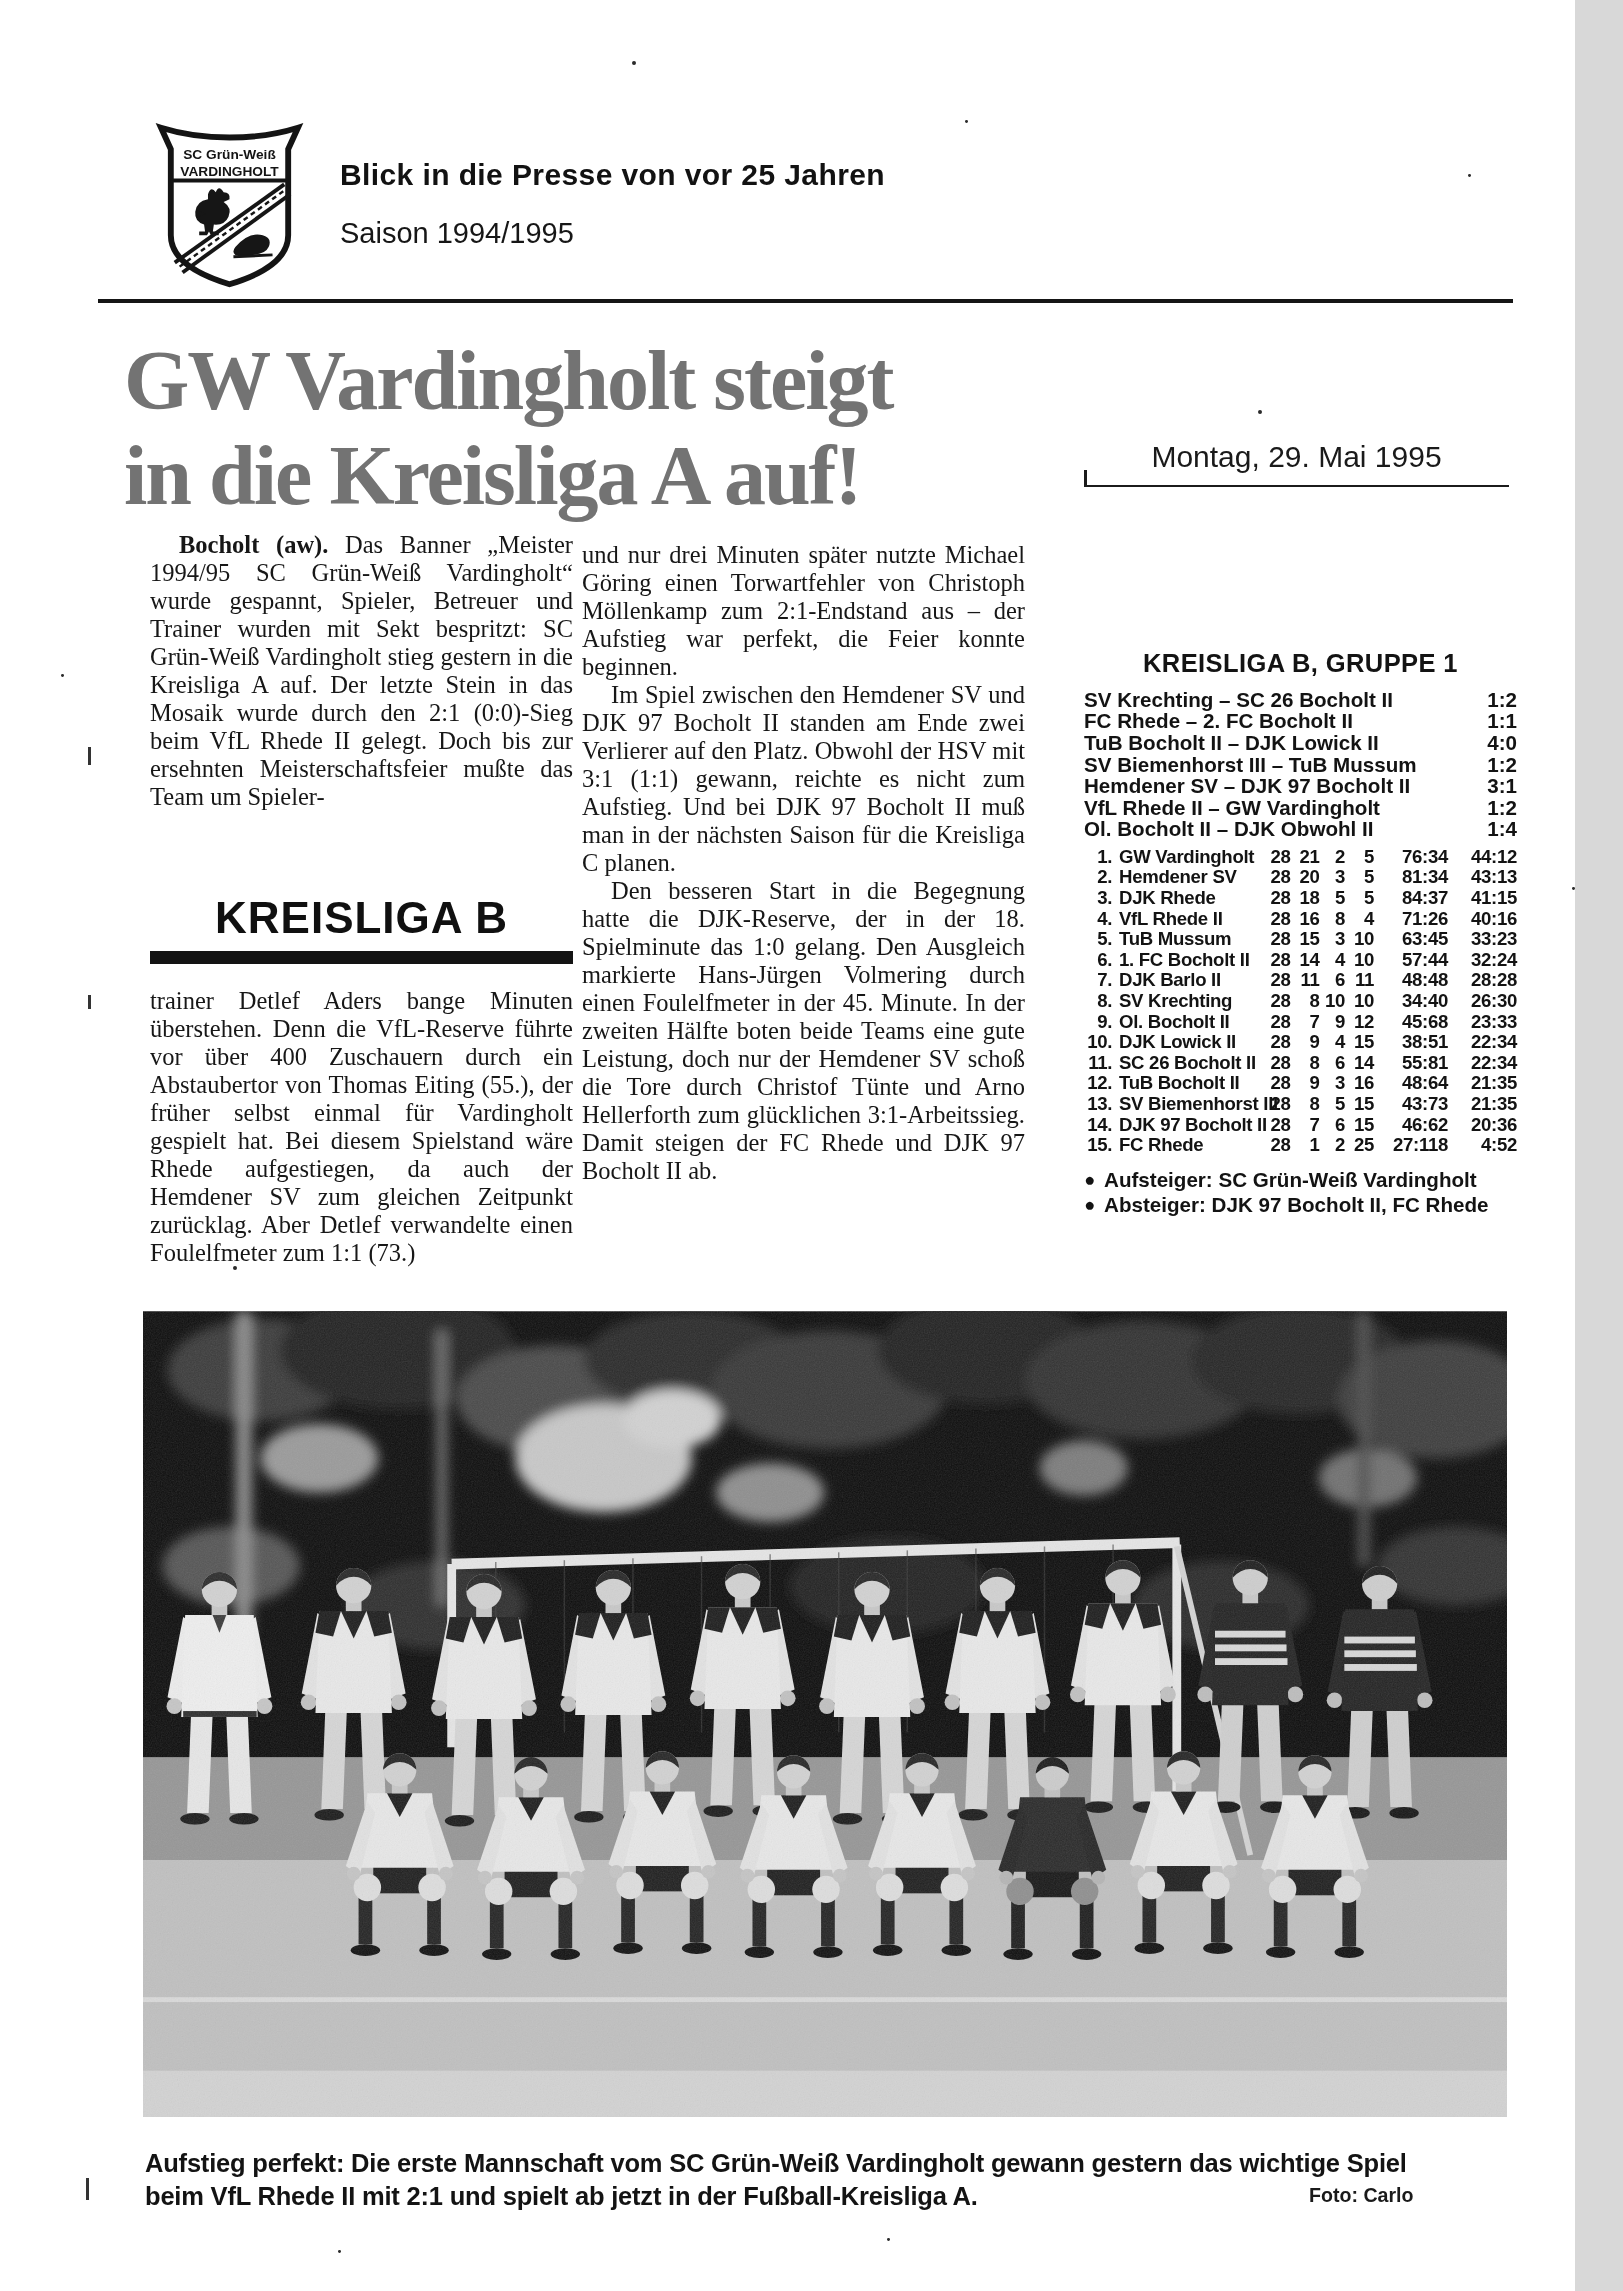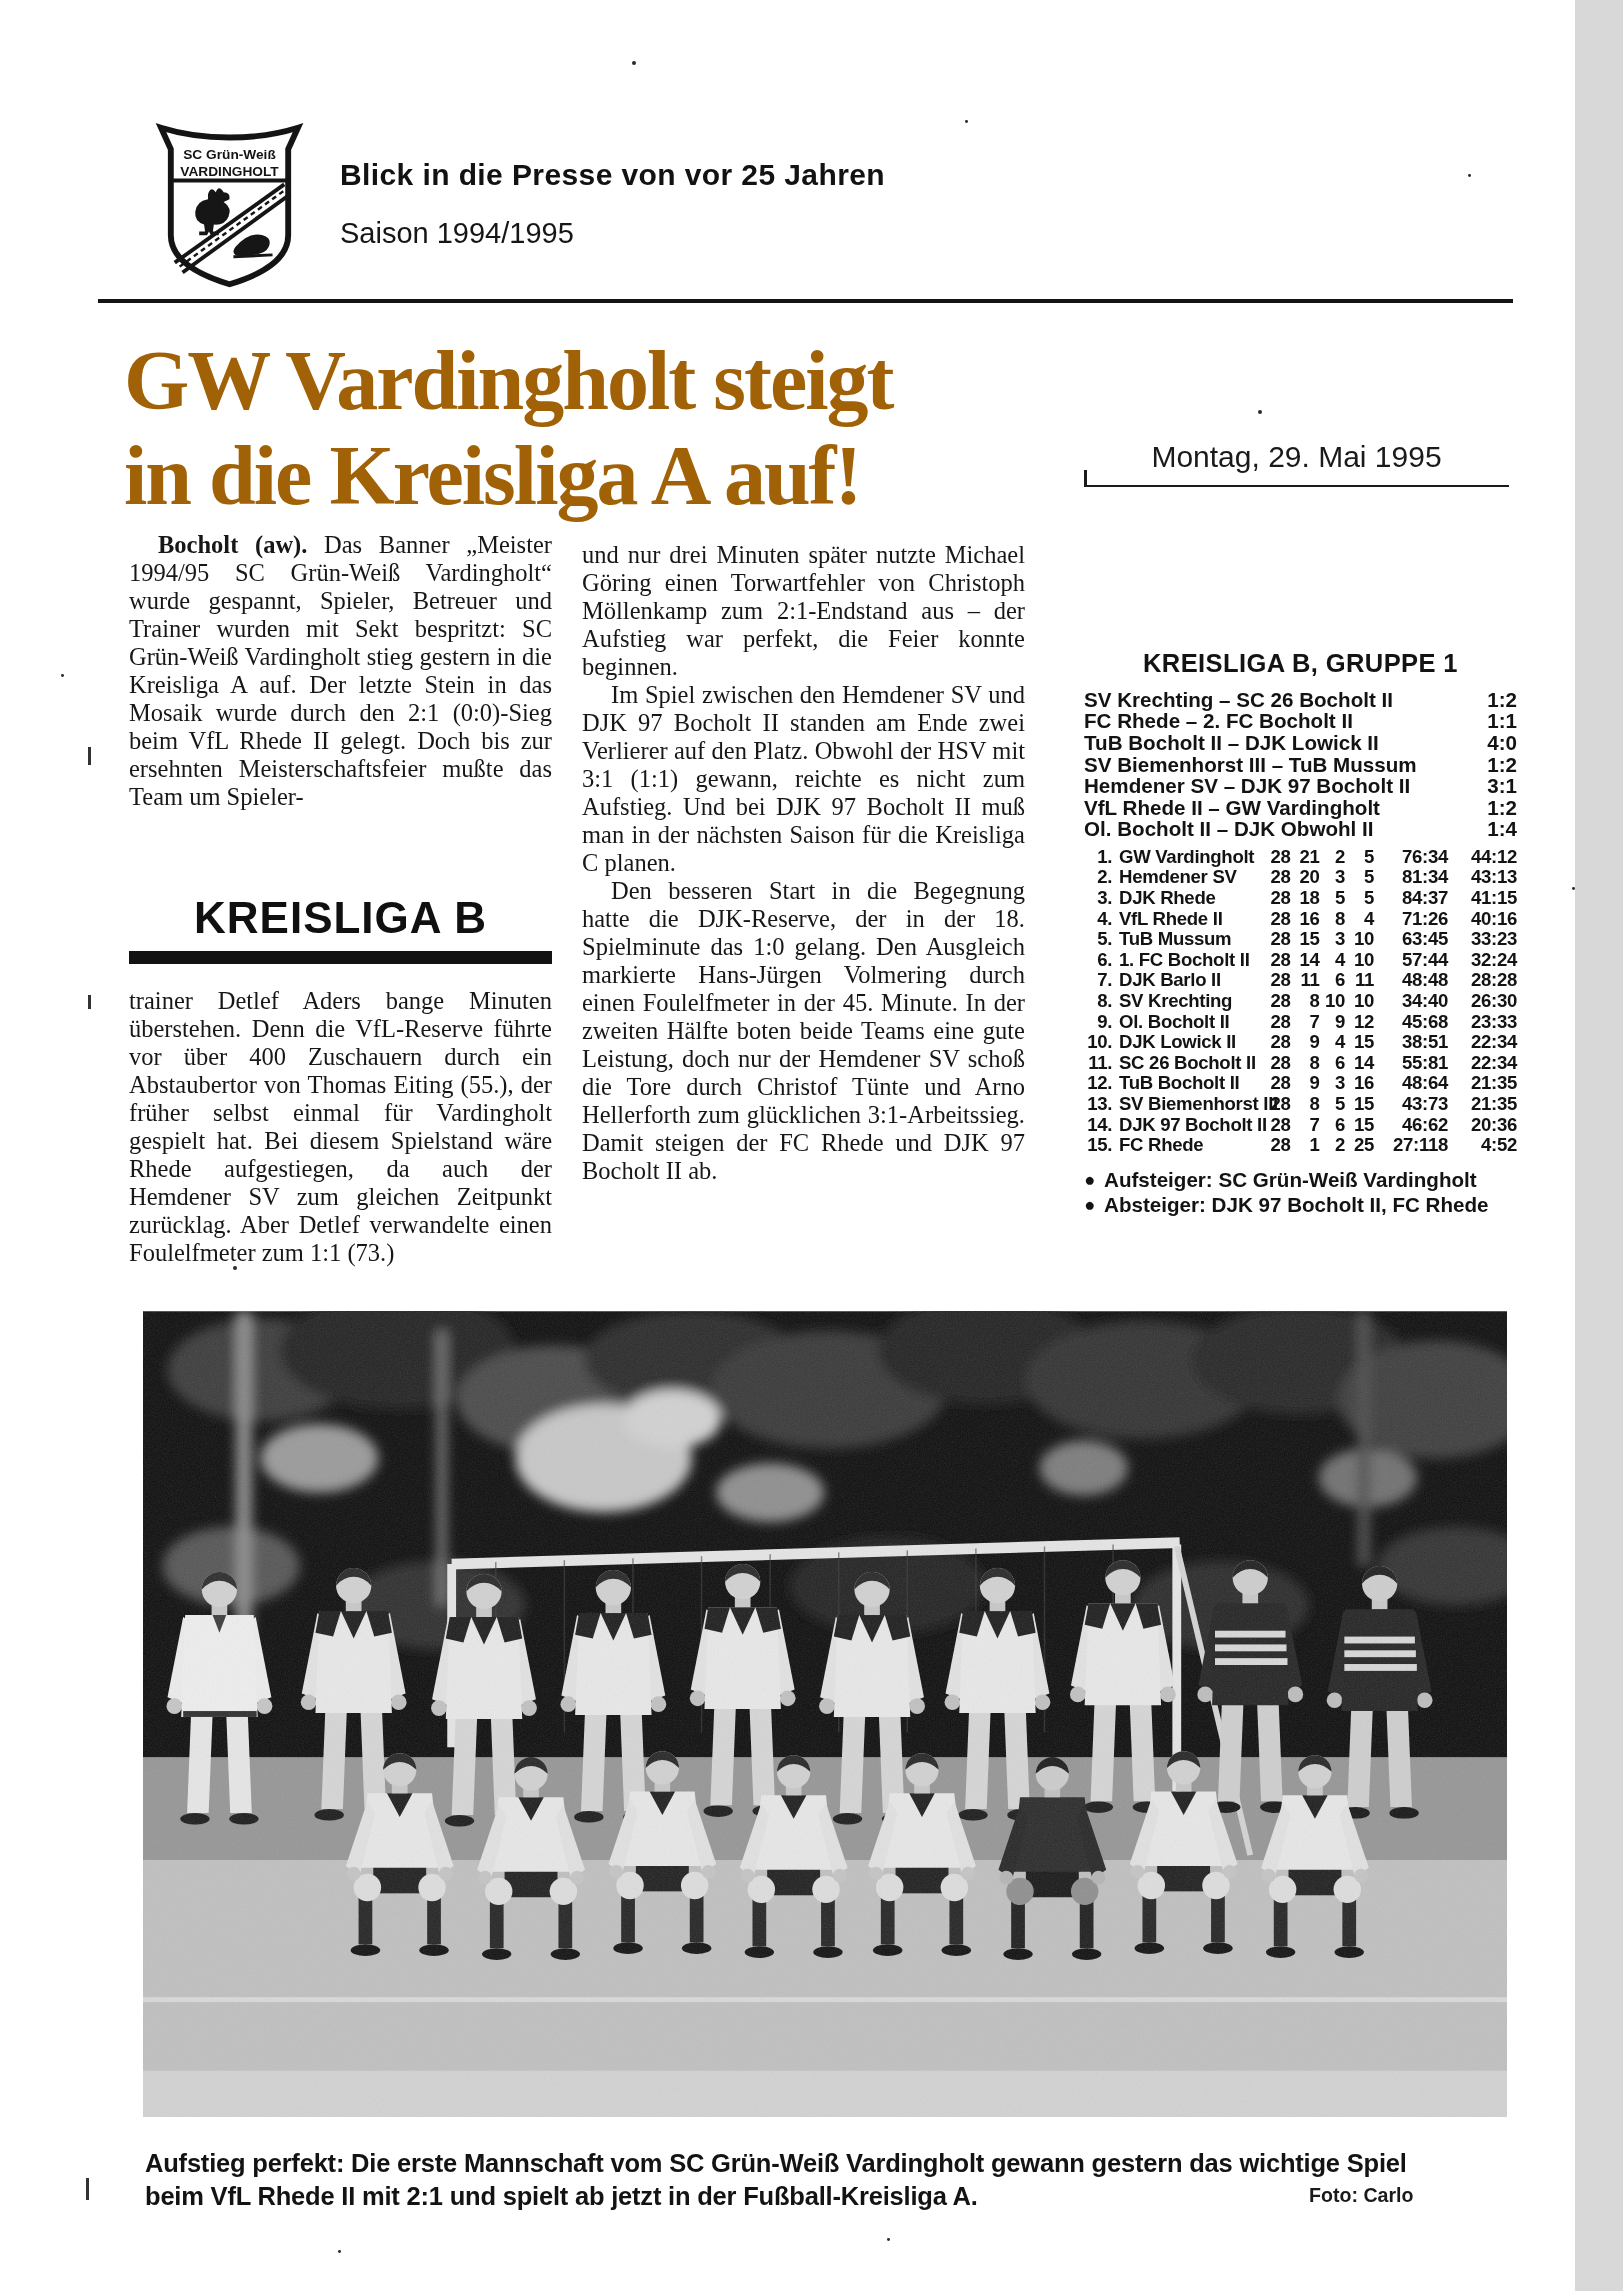--- a/index.html
+++ b/index.html
@@ -5,29 +5,29 @@
   html,body{margin:0;padding:0;background:#d8d8d8;}
   .page{position:relative;width:1575px;height:2292px;background:#ffffff;overflow:hidden;
         color:#141414;font-family:"Liberation Sans",sans-serif;}
   
   .crest{position:absolute;left:153px;top:116px;width:153px;height:178px;}
   .mast-title{position:absolute;left:340px;top:157px;font:700 30px/1.2 "Liberation Sans",sans-serif;letter-spacing:0.4px;color:#121212;}
   .mast-sub{position:absolute;left:340px;top:216px;font:400 29px/1.2 "Liberation Sans",sans-serif;color:#161616;}
   .rule-top{position:absolute;left:98px;top:299px;width:1415px;height:3.9px;background:#151515;}
   
   .headline{position:absolute;left:124px;top:333px;width:970px;font-family:"Liberation Serif",serif;
-            font-weight:700;font-size:84px;line-height:95px;letter-spacing:-2px;color:#a16207;}
+            font-weight:700;font-size:84px;line-height:95px;letter-spacing:-2px;color:#737373;}
   .dateline{position:absolute;left:1084px;top:439px;width:425px;text-align:center;
             font:400 30px/1.2 "Liberation Sans",sans-serif;color:#1a1a1a;
             padding-bottom:9.8px;border-bottom:2.9px solid #1b1b1b;}
   .dateline::before{content:"";position:absolute;left:0;bottom:-2px;width:2.9px;height:16.7px;background:#1b1b1b;}
   
   .col{position:absolute;top:531px;font-family:"Liberation Serif",serif;font-size:24.5px;line-height:28px;
        text-align:justify;color:#171717;}
-  .col1{left:129px;width:423px;}
+  .col1{left:150px;width:423px;}
   .col2{left:582px;width:443px;margin-top:10px;}
   .col p{margin:0;}
   .indent{text-indent:29px;}
   .lead{font-weight:700;}
   .crosshead{margin-top:83px;text-align:center;font:700 44px/1.1 "Liberation Sans",sans-serif;
              letter-spacing:1px;color:#101010;}
   .crosshead-bar{height:12.7px;background:#131313;margin-top:8.8px;margin-bottom:23.5px;}
   
   .league-box{position:absolute;left:1084px;top:649px;width:433px;color:#131313;}
   .league-title{text-align:center;font-weight:700;font-size:25.5px;letter-spacing:0.4px;margin-bottom:10.8px;}

